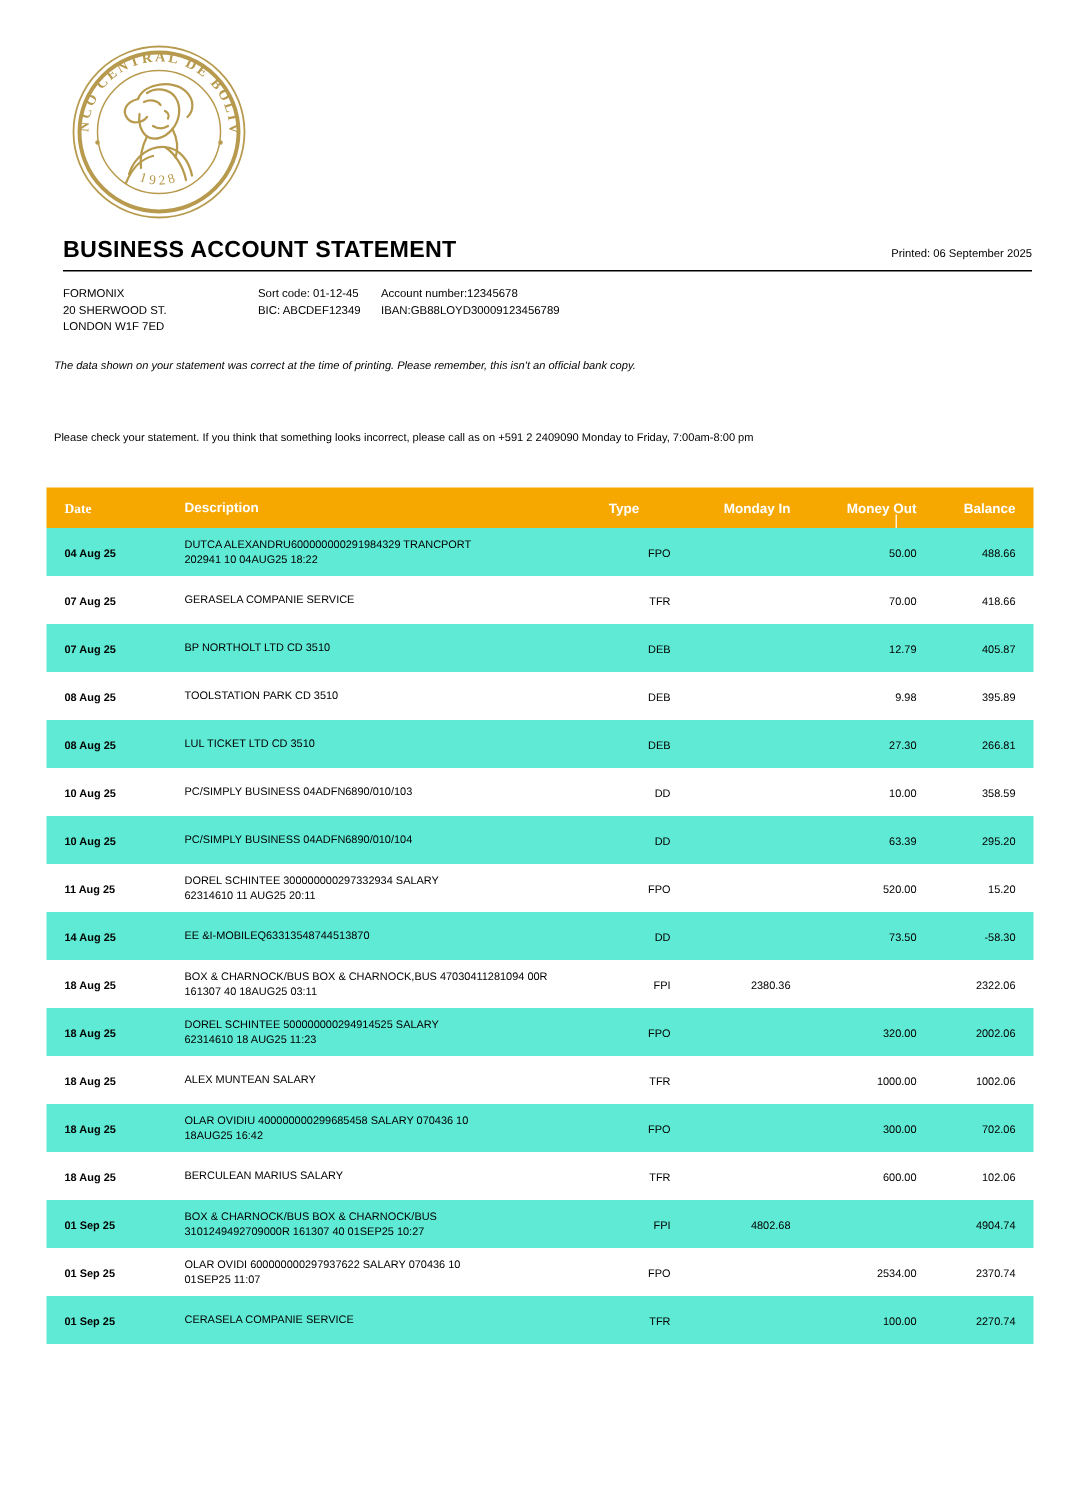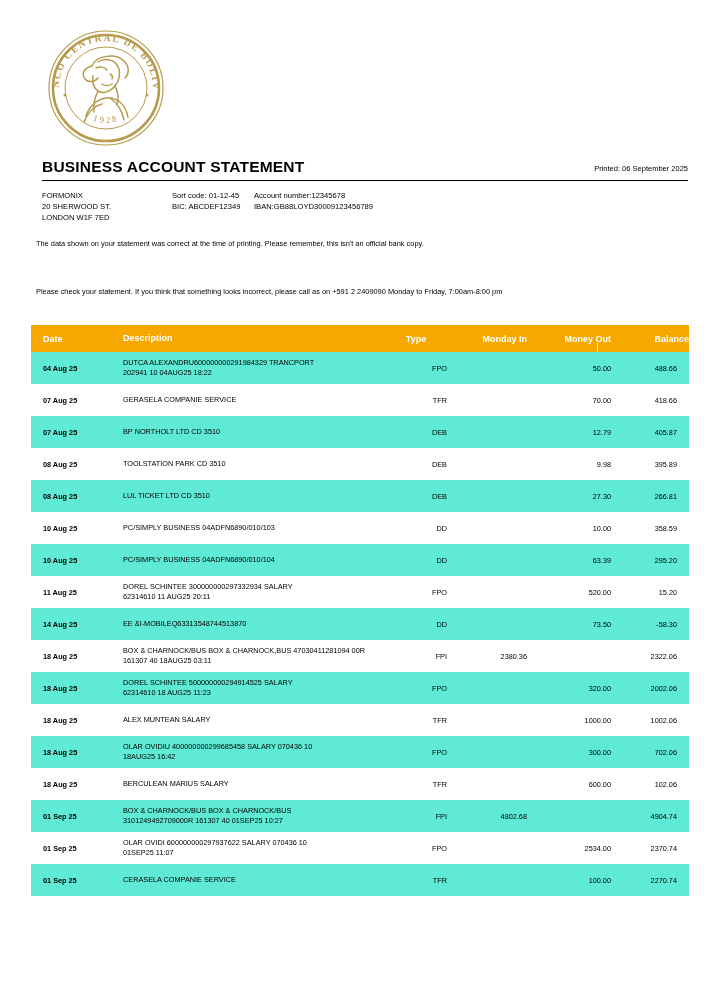--- a/index.html
+++ b/index.html
@@ -31,21 +31,21 @@
   
   .info { position: absolute; left: 42px; top: 190px; width: 646px; font-size: 7.6px; line-height: 11px; }
   .info-grid { display: flex; }
   .addr { width: 130px; }
   .addr div, .bankinfo div { white-space: nowrap; }
   .bankinfo { display:flex; }
   .bankinfo .c1 { width: 82px; }
   .bankinfo .c2 { width: 230px; }
 
   
-  .notice1 { position:absolute; left:36px; top:239px; font-size:7.4px; white-space:nowrap; }
+  .notice1 { position:absolute; left:36px; top:239px; font-size:7.4px; white-space:nowrap;font-style:italic; }
   .notice2 { position:absolute; left:36px; top:287px; font-size:7.4px; white-space:nowrap; }
 
   
   .table { position:absolute; left:31px; top:325px; width:658px; }
   .thead {
     display:flex; align-items:center;
     background:#F7A800; color:#ffffff;
     height:27px; font-size:9px; font-weight:bold;
   }
   .row { display:flex; align-items:center; min-height:32px; font-size:7.3px; }
@@ -53,26 +53,26 @@
   .row.even { background:#ffffff; }
   .row .c-date { font-weight:bold; }
 
   .c-date  { width: 92px; padding-left: 12px; }
   .c-desc  { width: 262px; padding-right:6px; line-height:10.5px; }
   .c-type  { width: 62px; text-align:right; }
   .c-in    { width: 80px; text-align:right; }
   .c-out   { width: 84px; text-align:right; }
   .c-bal   { width: 78px; text-align:right; padding-right: 12px; }
 
-  .thead .c-date { padding-left:12px; }
+  .thead .c-date { padding-left:12px;font-family:Liberation Serif, serif; }
   .thead .c-desc { }
   .thead .c-type { text-align:center; }
   .thead .c-in   { text-align:right; }
   .thead .c-out  { text-align:right; }
-  .thead .c-bal  { text-align:right; padding-right:0; }
+  .thead .c-bal  { text-align:right; padding-right:12px; }
 
   .tick { position:absolute; left:597px; top:343px; width:1px; height:9px; background:#ffffff; opacity:.85; }
 
   
   .watermark { position:absolute; left:296px; top:920px; width:400px; }
   .wm-text {
     font-size:46px; font-weight:bold; color:#2B58A8;
     letter-spacing:-1px; line-height:52px; white-space:nowrap;
   }
   .wm-bar { width:396px; height:5px; background:#F0514E; margin-top:2px; }

